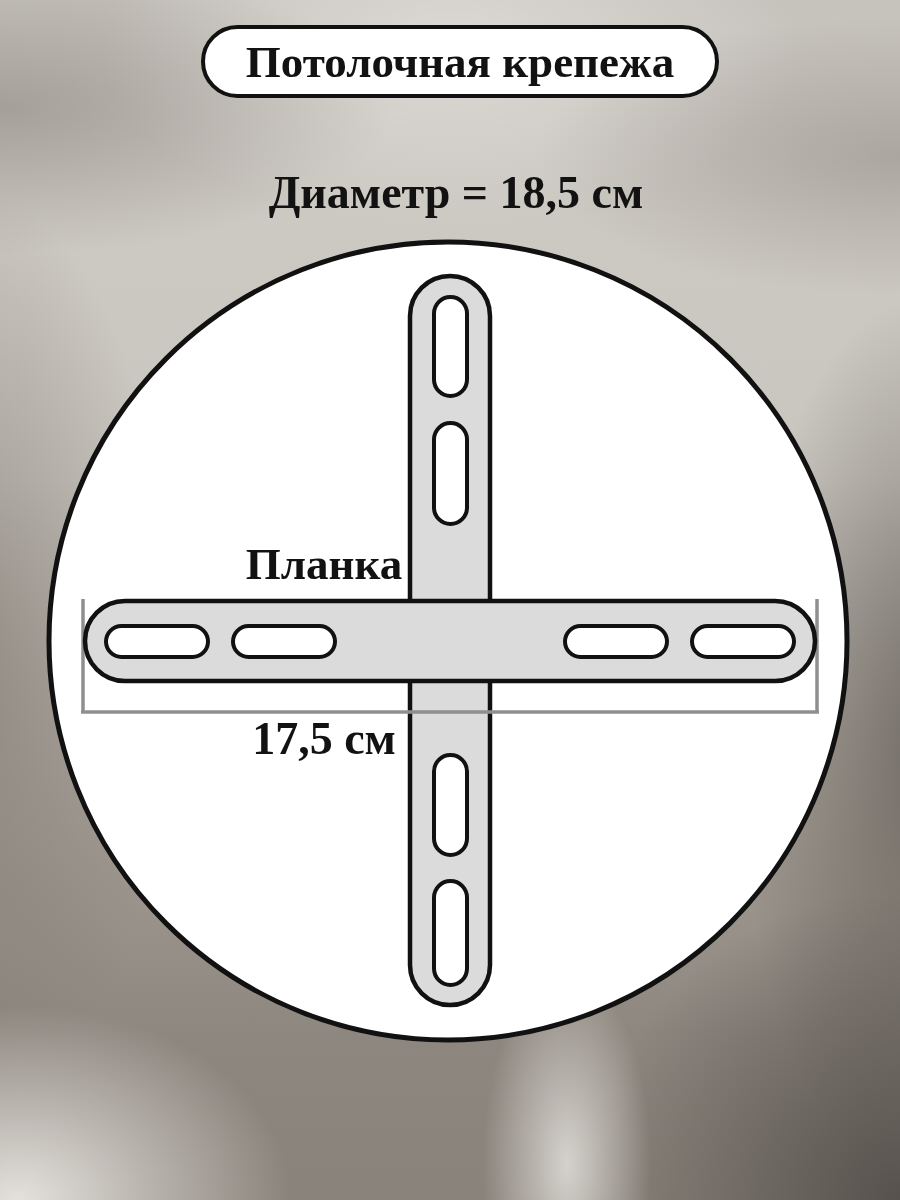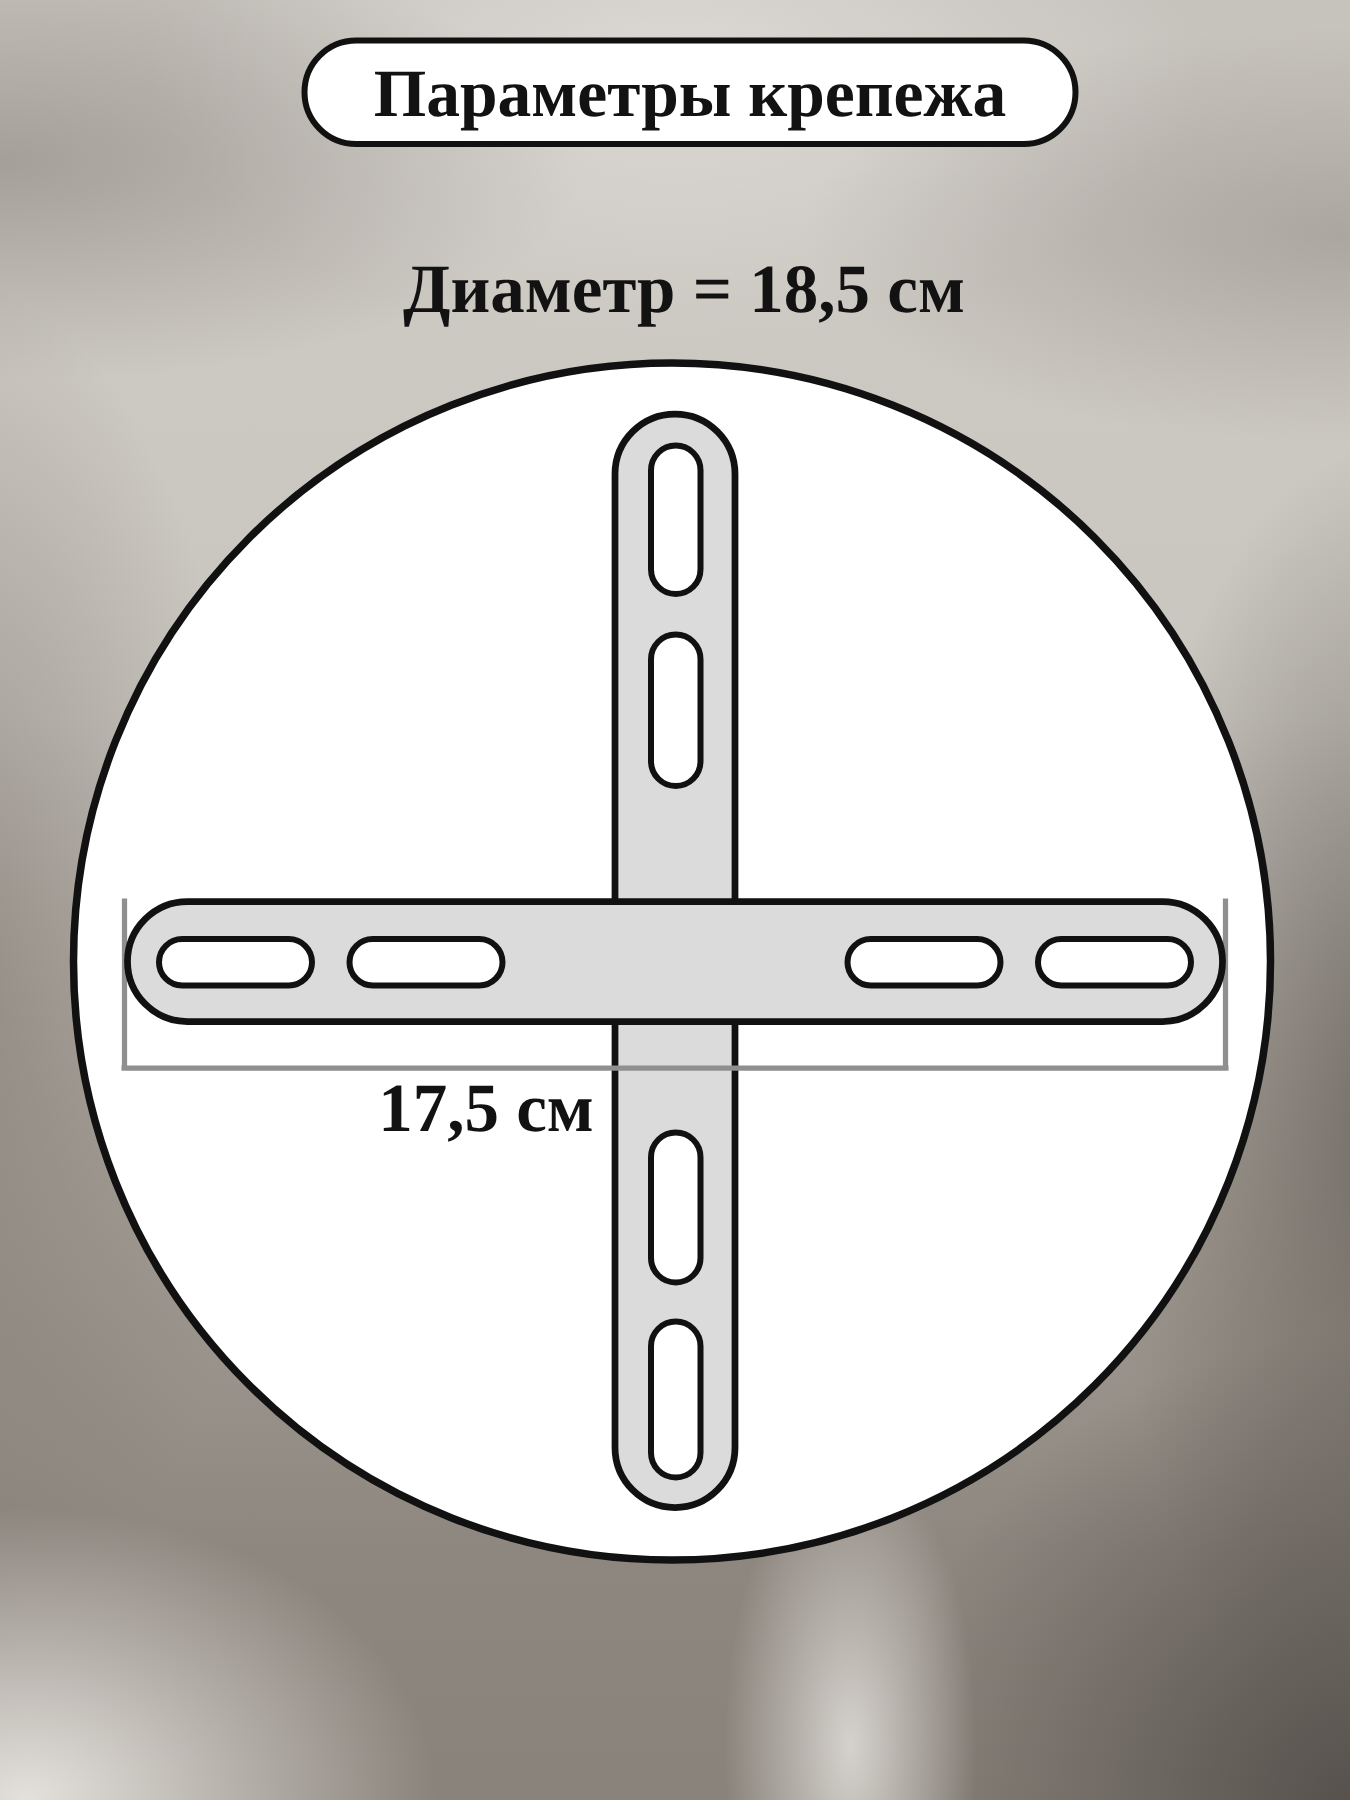--- a/index.html
+++ b/index.html
@@ -58,23 +58,24 @@
 
     <rect x="85" y="601" width="730" height="80" rx="40" ry="40" fill="#dbdbdb" stroke="#111111" stroke-width="4.5"></rect>
 
     <rect x="106" y="626" width="102" height="31" rx="15.5" fill="#ffffff" stroke="#111111" stroke-width="4"></rect>
     <rect x="233" y="626" width="102" height="31" rx="15.5" fill="#ffffff" stroke="#111111" stroke-width="4"></rect>
     <rect x="565" y="626" width="102" height="31" rx="15.5" fill="#ffffff" stroke="#111111" stroke-width="4"></rect>
     <rect x="692" y="626" width="102" height="31" rx="15.5" fill="#ffffff" stroke="#111111" stroke-width="4"></rect>
   </svg>
 
   <div class="badge">
-    <span>Параметры крепежа</span>
+    <span>Потолочная крепежа</span>
   </div>
 
   <div class="label diameter-label">Диаметр = 18,5 см</div>
 
+  <div class="label plank-label">Планка</div>
 
   <div class="label plank-length-label">17,5 см</div>
 
   <div class="label cup-label">
   </div>
 </div>
 
 </body></html>

